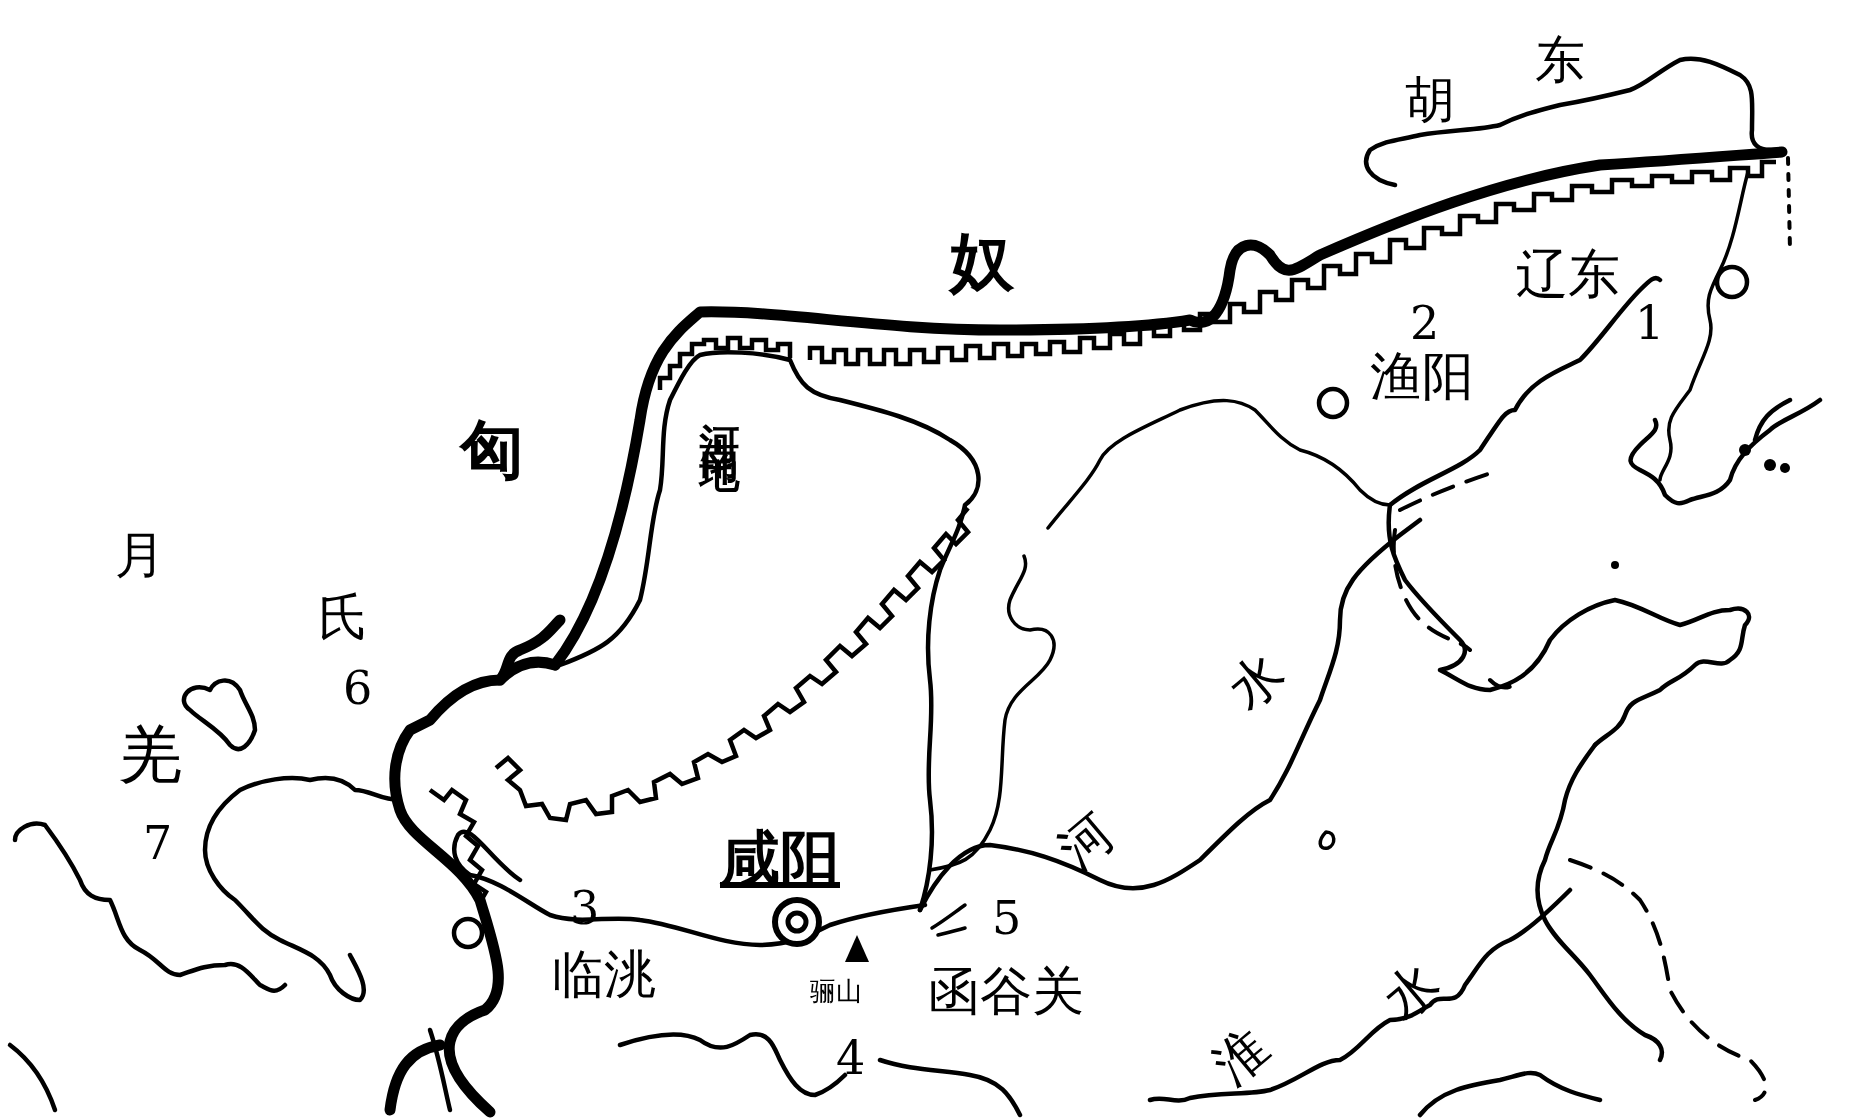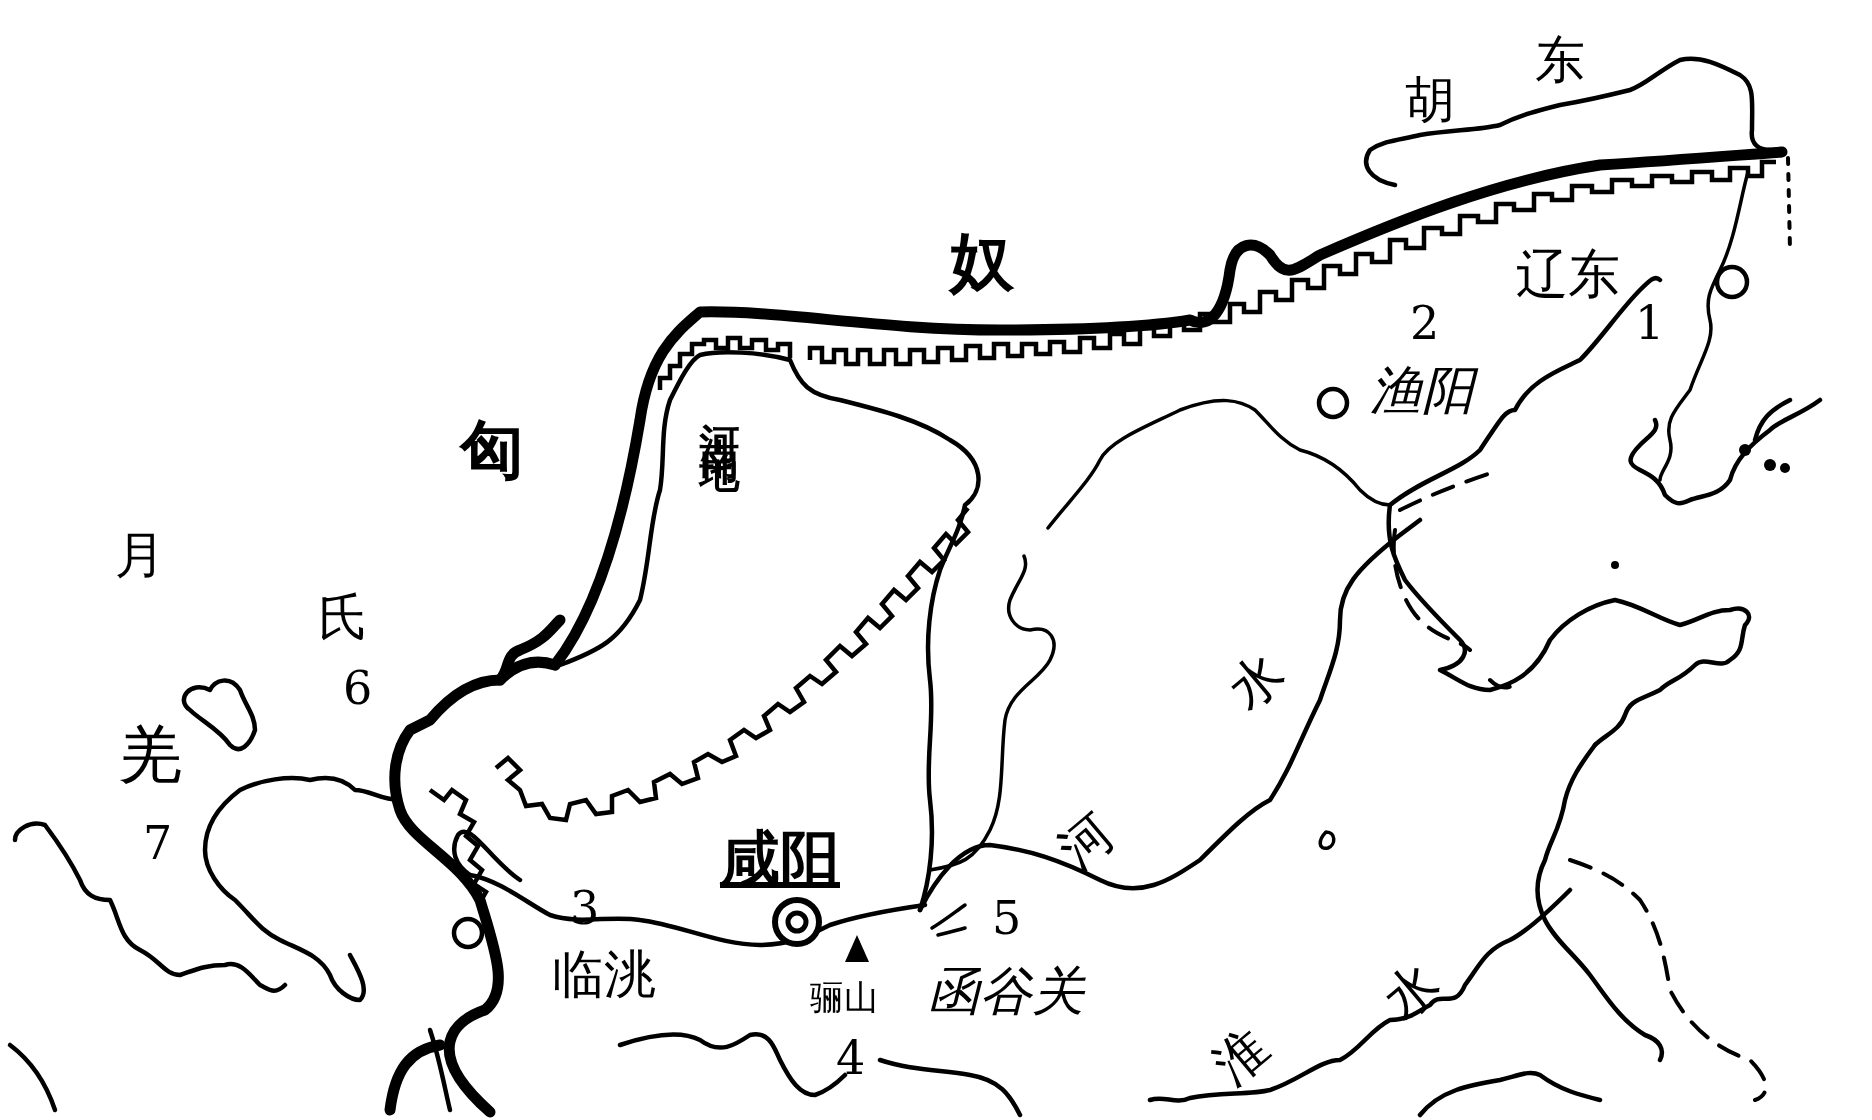--- a/index.html
+++ b/index.html
@@ -9,21 +9,21 @@
   .line { fill:none; stroke:#000; stroke-width:4.5; stroke-linecap:round; stroke-linejoin:round; }
   .thin { fill:none; stroke:#000; stroke-width:3.5; stroke-linecap:round; stroke-linejoin:round; }
   .dash { fill:none; stroke:#000; stroke-width:4; stroke-dasharray:22 14; stroke-linecap:round; }
   .wall { fill:none; stroke:#000; stroke-width:4.5; stroke-linejoin:miter; }
   .lbl { position:absolute; font-family:"DejaVu Sans", sans-serif; color:#000; line-height:1; white-space:nowrap; }
   .lbl-big { font-size:64px; font-weight:bold; }
   .lbl-med { font-size:50px; }
   .lbl-city { font-size:52px; }
   .lbl-capital { font-size:60px; font-weight:bold; }
   .lbl-num { font-family:"DejaVu Serif", serif; font-size:46px; }
-  .lbl-small { font-size:34px; }
+  .lbl-small { font-size:26px;font-family:Liberation Mono, monospace; }
   .vert { writing-mode:vertical-rl; letter-spacing:14px; font-size:40px; font-weight:bold; }
   .rot-he { transform:rotate(-40deg); transform-origin:center; }
 </style>
 </head>
 <body>
 
 <svg id="map" viewBox="0 0 1872 1120" xmlns="http://www.w3.org/2000/svg">
 
   <path class="thick" d="M 490 1112 C 420 1050 455 1020 485 1010 C 510 990 495 950 480 900 C 460 860 410 840 400 810 C 390 780 395 750 410 730 L 430 720 C 455 690 480 680 500 680 C 510 670 505 655 520 650 C 545 640 550 630 560 620
            M 555 665 C 590 620 620 540 640 420 C 650 350 680 330 700 312 C 780 310 880 330 1000 330 C 1100 330 1160 325 1190 320 C 1210 330 1225 310 1230 270 C 1235 240 1255 240 1270 255 C 1285 280 1295 270 1320 255 C 1400 220 1500 180 1600 165 C 1680 160 1740 155 1782 152"></path>
@@ -98,25 +98,25 @@
 <div class="lbl lbl-big" style="left:950px; top:230px;">奴</div>
 <div class="lbl lbl-med" style="left:1405px; top:75px;">胡</div>
 <div class="lbl lbl-med" style="left:1535px; top:35px;">东</div>
 <div class="lbl lbl-med" style="left:115px; top:530px;">月</div>
 <div class="lbl lbl-med" style="left:318px; top:592px;">氏</div>
 <div class="lbl lbl-big" style="left:118px; top:722px; font-weight:normal;">羌</div>
 <div class="lbl vert" style="left:700px; top:392px;">河南地</div>
 
 <div class="lbl lbl-capital" style="left:720px; top:828px;text-decoration:underline;">咸阳</div>
 <div class="lbl lbl-city" style="left:552px; top:948px;">临洮</div>
-<div class="lbl lbl-city" style="left:1370px; top:364px;font-style:italic;">渔阳</div>
+<div class="lbl lbl-city" style="left:1370px; top:350px;">渔阳</div>
 <div class="lbl lbl-city" style="left:1500px; top:248px;margin-left:16px;">辽东</div>
 
 <div class="lbl lbl-small" style="left:810px; top:980px;">骊山</div>
-<div class="lbl lbl-city" style="left:928px; top:965px;font-style:italic;">函谷关</div>
+<div class="lbl lbl-city" style="left:928px; top:965px;">函谷关</div>
 
 <div class="lbl lbl-city rot-he" style="left:1060px; top:815px;">河</div>
 <div class="lbl lbl-city rot-he" style="left:1230px; top:655px;">水</div>
 <div class="lbl lbl-city rot-he" style="left:1215px; top:1030px;">淮</div>
 <div class="lbl lbl-city rot-he" style="left:1385px; top:965px;">水</div>
 
 <div class="lbl lbl-num" style="left:1635px; top:300px;">1</div>
 <div class="lbl lbl-num" style="left:1410px; top:300px;">2</div>
 <div class="lbl lbl-num" style="left:570px; top:885px;">3</div>
 <div class="lbl lbl-num" style="left:836px; top:1035px;">4</div>

